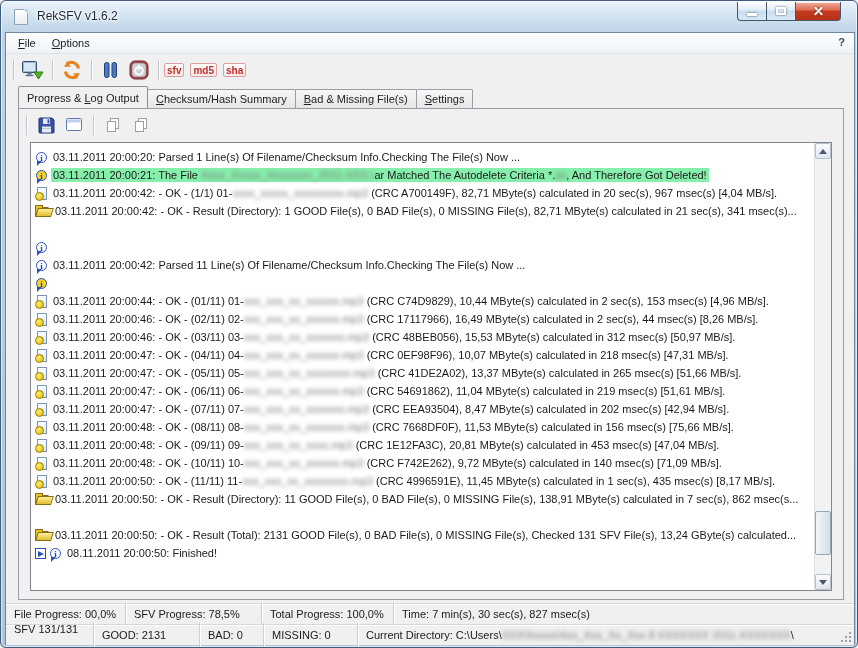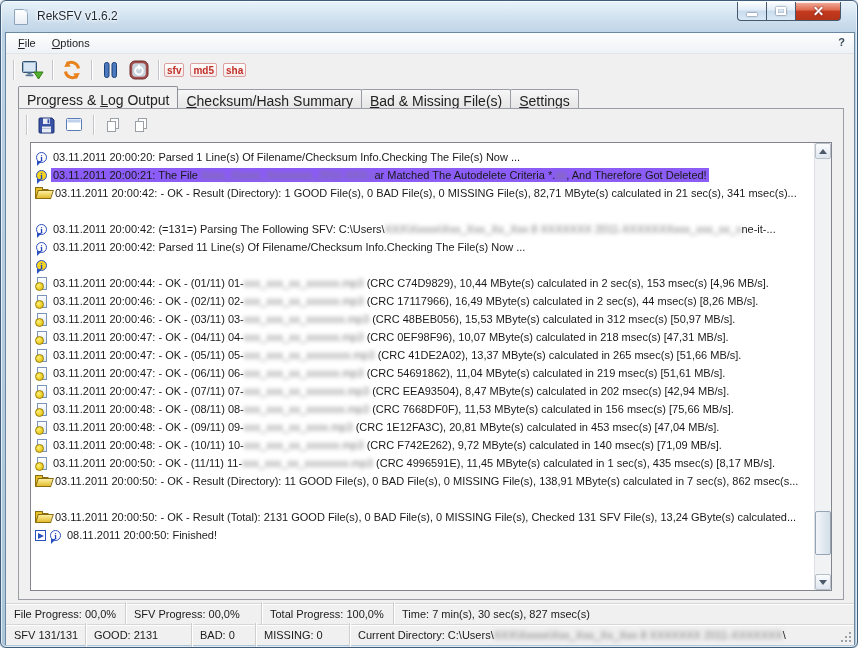--- a/index.html
+++ b/index.html
@@ -43,35 +43,35 @@
   .toolbar{display:flex;align-items:center;}
   .tb-main{position:absolute;left:0;top:21px;right:0;height:32px;padding-left:5px;}
   .grip{width:1px;height:20px;background:#c2c6cb;box-shadow:1px 0 0 #fff;margin:0 5px 0 2px;}
   .sep{width:1px;height:20px;background:#c2c6cb;box-shadow:1px 0 0 #fff;margin:0 5px;}
   .tbtn{width:28px;height:26px;border:none;background:transparent;display:flex;align-items:center;justify-content:center;padding:0;}
   .chip{min-width:18px;height:14px;margin-right:6px;border:1px solid #dca0a0;border-radius:2px;
     background:linear-gradient(#ffffff,#f6e7e7);color:#c03028;font-size:10px;font-weight:bold;
     display:flex;align-items:center;justify-content:center;padding:0 2px;font-family:"Liberation Sans",sans-serif;}
 
   
-  .tabstrip{position:absolute;left:12px;top:53px;height:22px;display:flex;align-items:flex-end;font-size:14px;color:#222;}
+  .tabstrip{position:absolute;left:12px;top:53px;height:22px;display:flex;align-items:flex-end;font-size:11px;color:#222;}
   .tab{height:19px;padding:3px 8px 0 8px;border:1px solid #9a9da5;border-bottom:none;border-radius:2px 2px 0 0;
     background:linear-gradient(#f7f7f7,#e6e6e6);margin-right:-1px;white-space:nowrap;}
   .tab.active{height:22px;padding-top:5px;background:#f0f0f0;position:relative;z-index:3;border-color:#8e9099;}
 
   .tabpage{position:absolute;left:12px;top:75px;width:826px;height:492px;border:1px solid #9a9da5;background:#f0f0f0;z-index:2;}
   .tb-log{position:absolute;left:0;top:3px;right:0;height:26px;padding-left:5px;}
 
   
   .logarea{position:absolute;left:11px;top:33px;width:802px;height:449px;background:#fff;border:1px solid #82858e;}
   .logview{position:absolute;left:0;top:0;right:17px;bottom:0;overflow:hidden;padding:5px 0 0 4px;}
   .log-line{height:18px;display:flex;align-items:center;white-space:nowrap;font-size:11px;color:#1a1a1a;}
   .log-text{white-space:pre;padding:1px 2px;}
   .log-text span{white-space:pre;}
-  .hl{background:#8b5cf6;}
+  .hl{background:#86efac;}
   .blur{filter:blur(2px);color:#7b7b7b;}
 
   .ic{flex:0 0 auto;margin-right:4px;position:relative;}
   .ic-bubble{width:11px;height:11px;border:1px solid #2b50c0;border-radius:50%;background:#fff;margin-left:1px;}
   .ic-bubble::before{content:"i";display:block;text-align:center;line-height:10px;font-size:9px;font-weight:bold;
     font-family:"Liberation Serif",serif;color:#2440b8;}
   .ic-bubble::after{content:"";position:absolute;left:0;bottom:-4px;
     border-right:5px solid transparent;border-top:5px solid #2b50c0;}
   .ic-bubble.warn{background:#f6d520;}
   .ic-file{width:10px;height:13px;background:linear-gradient(#ffffff,#dbe7f5);border:1px solid #7a93b8;margin-left:2px;}
@@ -99,21 +99,21 @@
   
   .statusbar{position:absolute;left:0;right:0;height:21px;background:#f0f0f0;border-top:1px solid #d7d7d7;
     box-shadow:inset 0 1px 0 #fff;display:flex;align-items:center;font-size:11px;color:#1a1a1a;}
   #status1{top:570px;} #status2{top:591px;}
   .panel{height:100%;display:flex;align-items:center;padding:12px 8px;border-right:1px solid #cfcfcf;
     box-shadow:1px 0 0 #fff;white-space:nowrap;overflow:hidden;}
   .panel.flex{flex:1;border-right:none;box-shadow:none;align-items:center;}
   #status1 .panel:nth-child(1){width:120px;}
   #status1 .panel:nth-child(2){width:136px;}
   #status1 .panel:nth-child(3){width:132px;}
-  #status2 .panel:nth-child(1){width:80px;}
+  #status2 .panel:nth-child(1){width:88px;align-items:flex-end;}
   #status2 .panel:nth-child(2){width:106px;}
   #status2 .panel:nth-child(3){width:64px;}
   #status2 .panel:nth-child(4){width:94px;}
   .resize-grip{position:absolute;right:2px;bottom:2px;width:13px;height:13px;}
   .resize-grip::after{content:"";position:absolute;right:1px;bottom:1px;width:2px;height:2px;background:#98a0a8;
     box-shadow:0 -4px #98a0a8,0 -8px #98a0a8,-4px 0 #98a0a8,-4px -4px #98a0a8,-8px 0 #98a0a8;}
 </style>
 </head>
 <body>
 
@@ -230,27 +230,30 @@
         <div class="logview" id="logview">
             <div class="log-line">
               <span class="ic ic-bubble"></span>
               <span class="log-text"><span>03.11.2011 20:00:20: Parsed 1 Line(s) Of Filename/Checksum Info.Checking The File(s) Now ...</span></span>
             </div>
             <div class="log-line">
               <span class="ic ic-bubble warn"></span>
               <span class="log-text hl"><span>03.11.2011 20:00:21: The File </span><span class="blur">Xxxx_Xxxxx_Xxxxxxxx_2011-XXX.r</span><span>ar Matched The Autodelete Criteria *.</span><span class="blur">sir</span><span>, And Therefore Got Deleted!</span></span>
             </div>
             <div class="log-line">
+              <span class="ic ic-file"></span>
+              <span class="log-text"><span>03.11.2011 20:00:42: - OK - (1/1) 01-</span><span class="blur">xxxx_xxxxx_xxxxxxxxx.mp3</span><span> (CRC A700149F), 82,71 MByte(s) calculated in 20 sec(s), 967 msec(s) [4,04 MB/s].</span></span>
+            </div>
+            <div class="log-line">
               <span class="ic ic-folder"></span>
               <span class="log-text"><span>03.11.2011 20:00:42: - OK - Result (Directory): 1 GOOD File(s), 0 BAD File(s), 0 MISSING File(s), 82,71 MByte(s) calculated in 21 sec(s), 341 msec(s)...</span></span>
             </div>
             <div class="log-line"></div>
             <div class="log-line">
               <span class="ic ic-bubble"></span>
-              <span class="log-text"><span>03.11.2011 20:00:42: (=131=) Parsing The Following SFV: C:\Users\</span><span class="blur">XXX\Xxxxx\Xxx_Xxx_Xx_Xxx 8 XXXXXXX 2011-XXXXXXXxxx_xxx_xx_x</span><span>ne-it-...</span></span>
             </div>
             <div class="log-line">
               <span class="ic ic-bubble"></span>
               <span class="log-text"><span>03.11.2011 20:00:42: Parsed 11 Line(s) Of Filename/Checksum Info.Checking The File(s) Now ...</span></span>
             </div>
             <div class="log-line">
               <span class="ic ic-bubble warn"></span>
             </div>
             <div class="log-line">
               <span class="ic ic-file"></span>
@@ -321,21 +324,21 @@
             </div>
         </div>
       </div>
     </div>
 
     <div class="statusbar" id="status1">
         <div class="panel">
           <span>File Progress: 00,0%</span>
         </div>
         <div class="panel">
-          <span>SFV Progress: 00,0%</span>
+          <span>SFV Progress: 78,5%</span>
         </div>
         <div class="panel">
           <span>Total Progress: 100,0%</span>
         </div>
         <div class="panel flex">
           <span>Time: 7 min(s), 30 sec(s), 827 msec(s)</span>
         </div>
       </div>
     <div class="statusbar" id="status2">
     <div class="panel">

